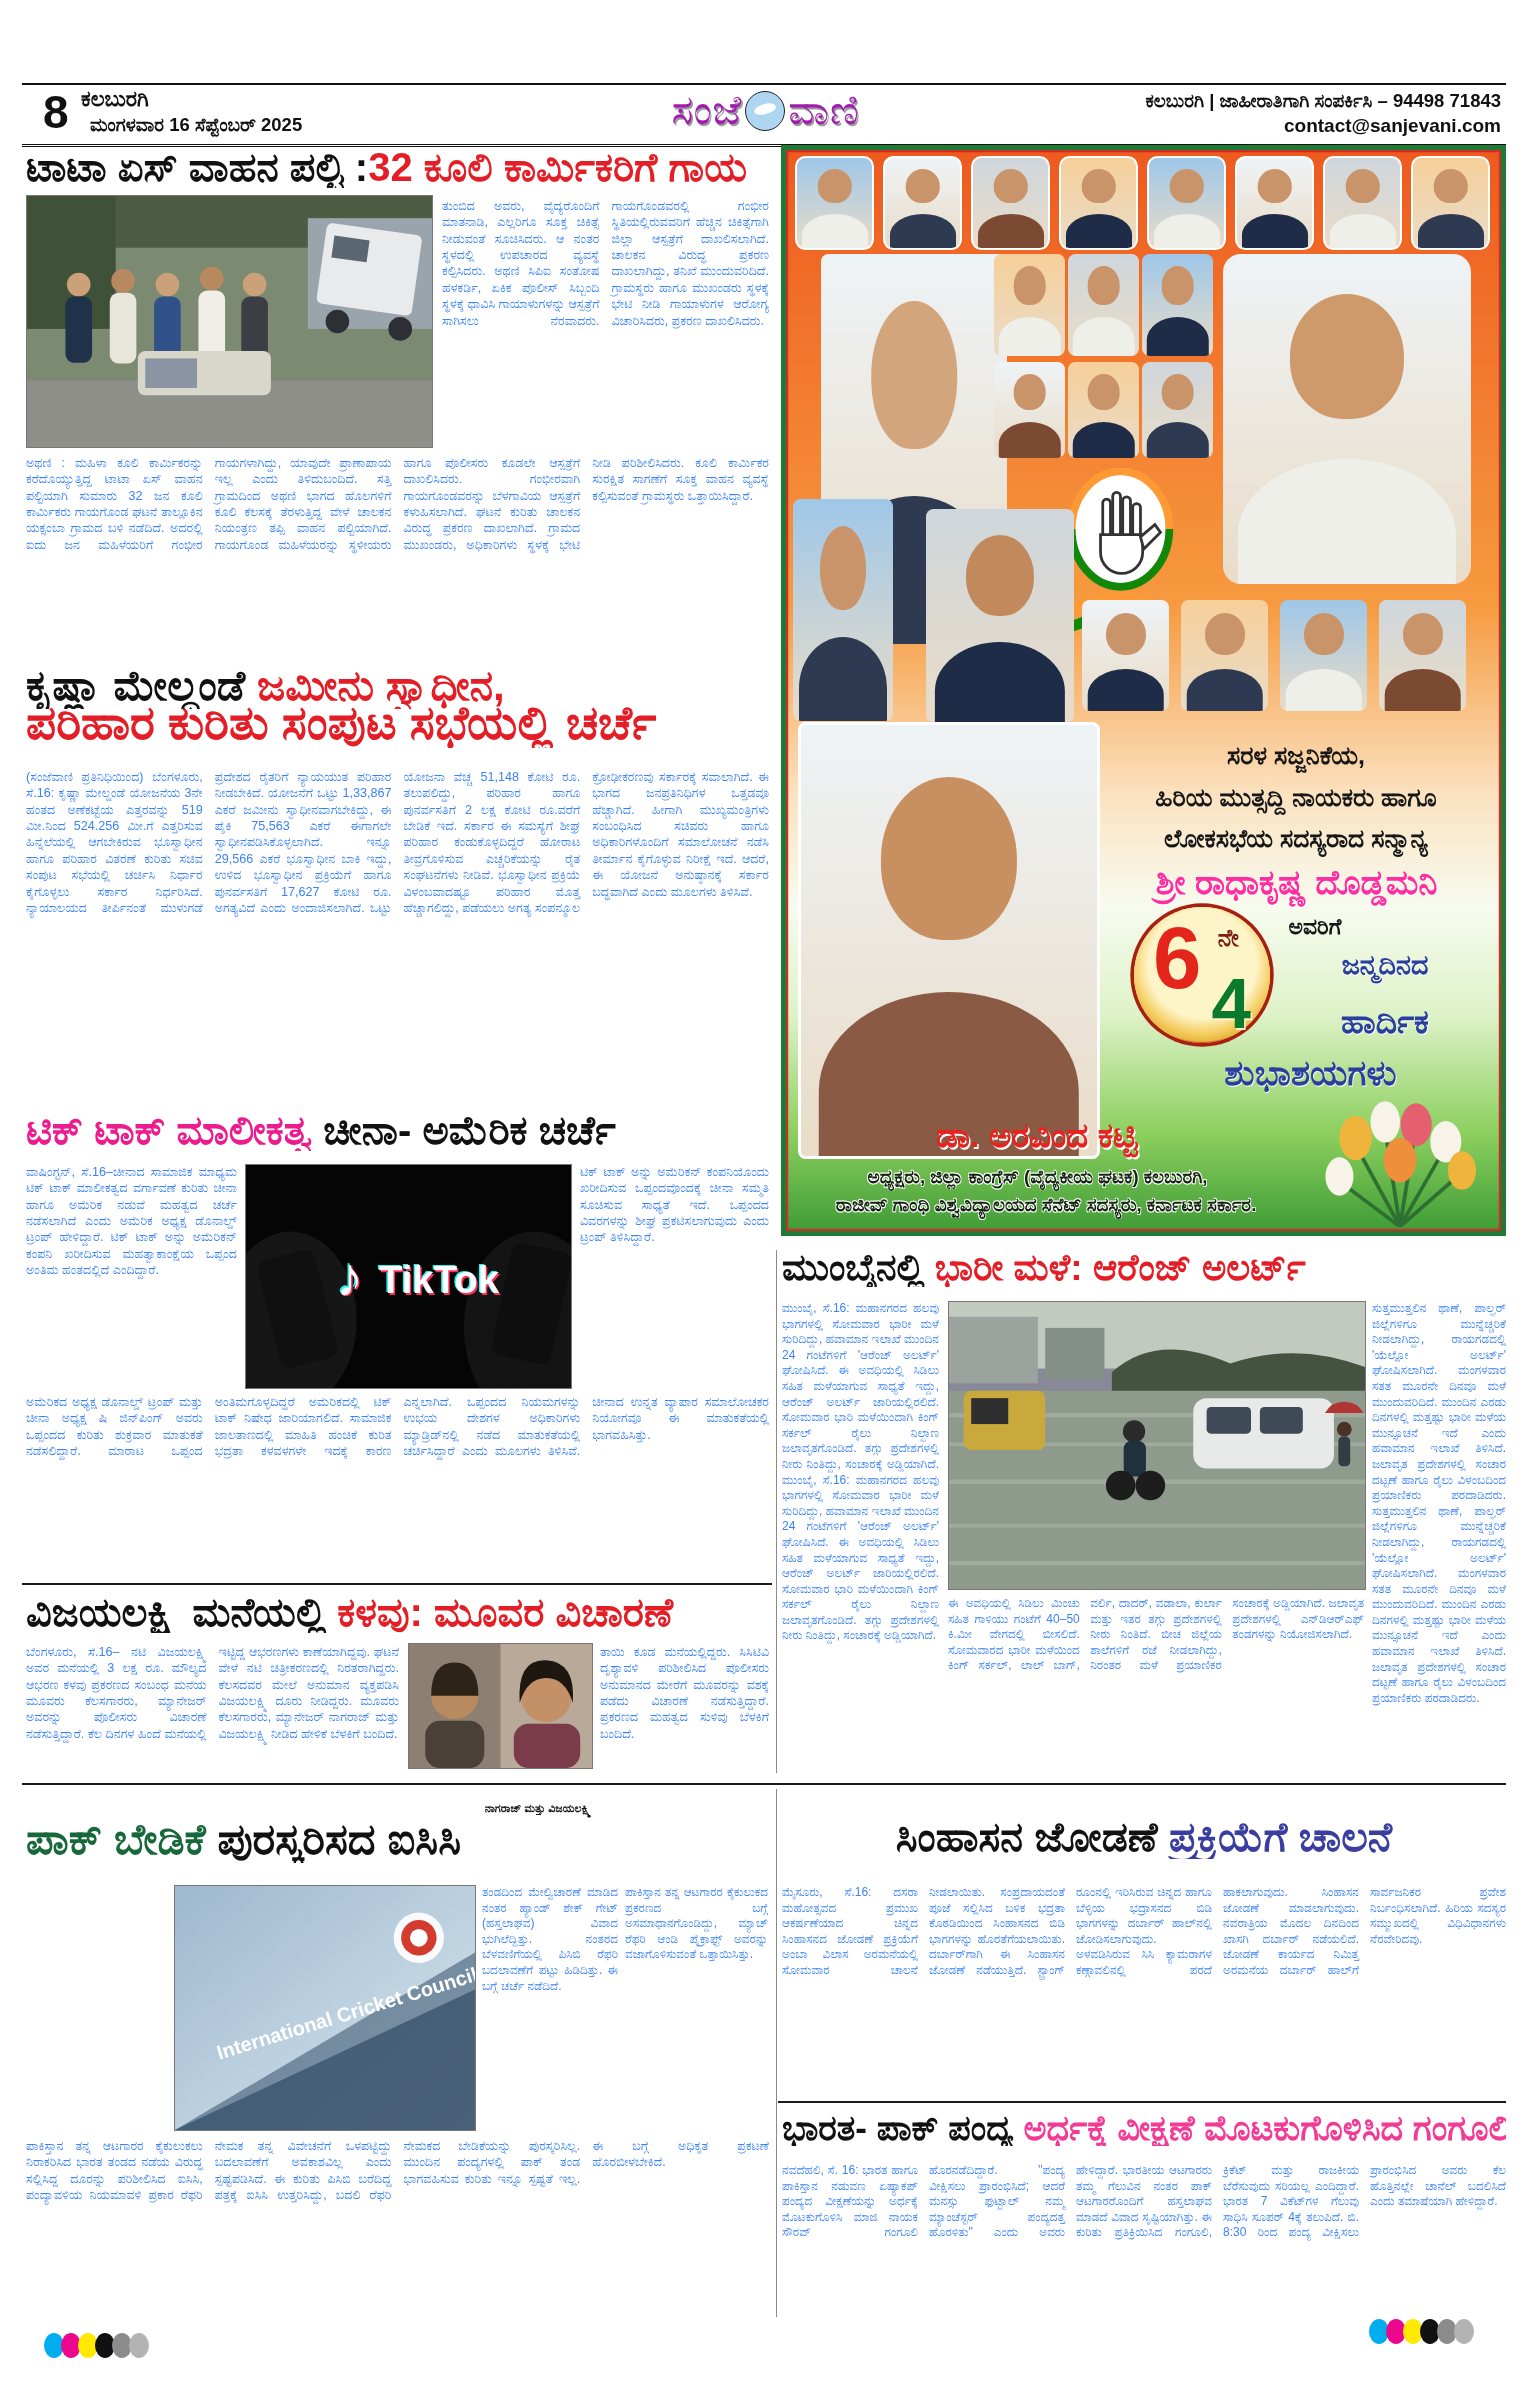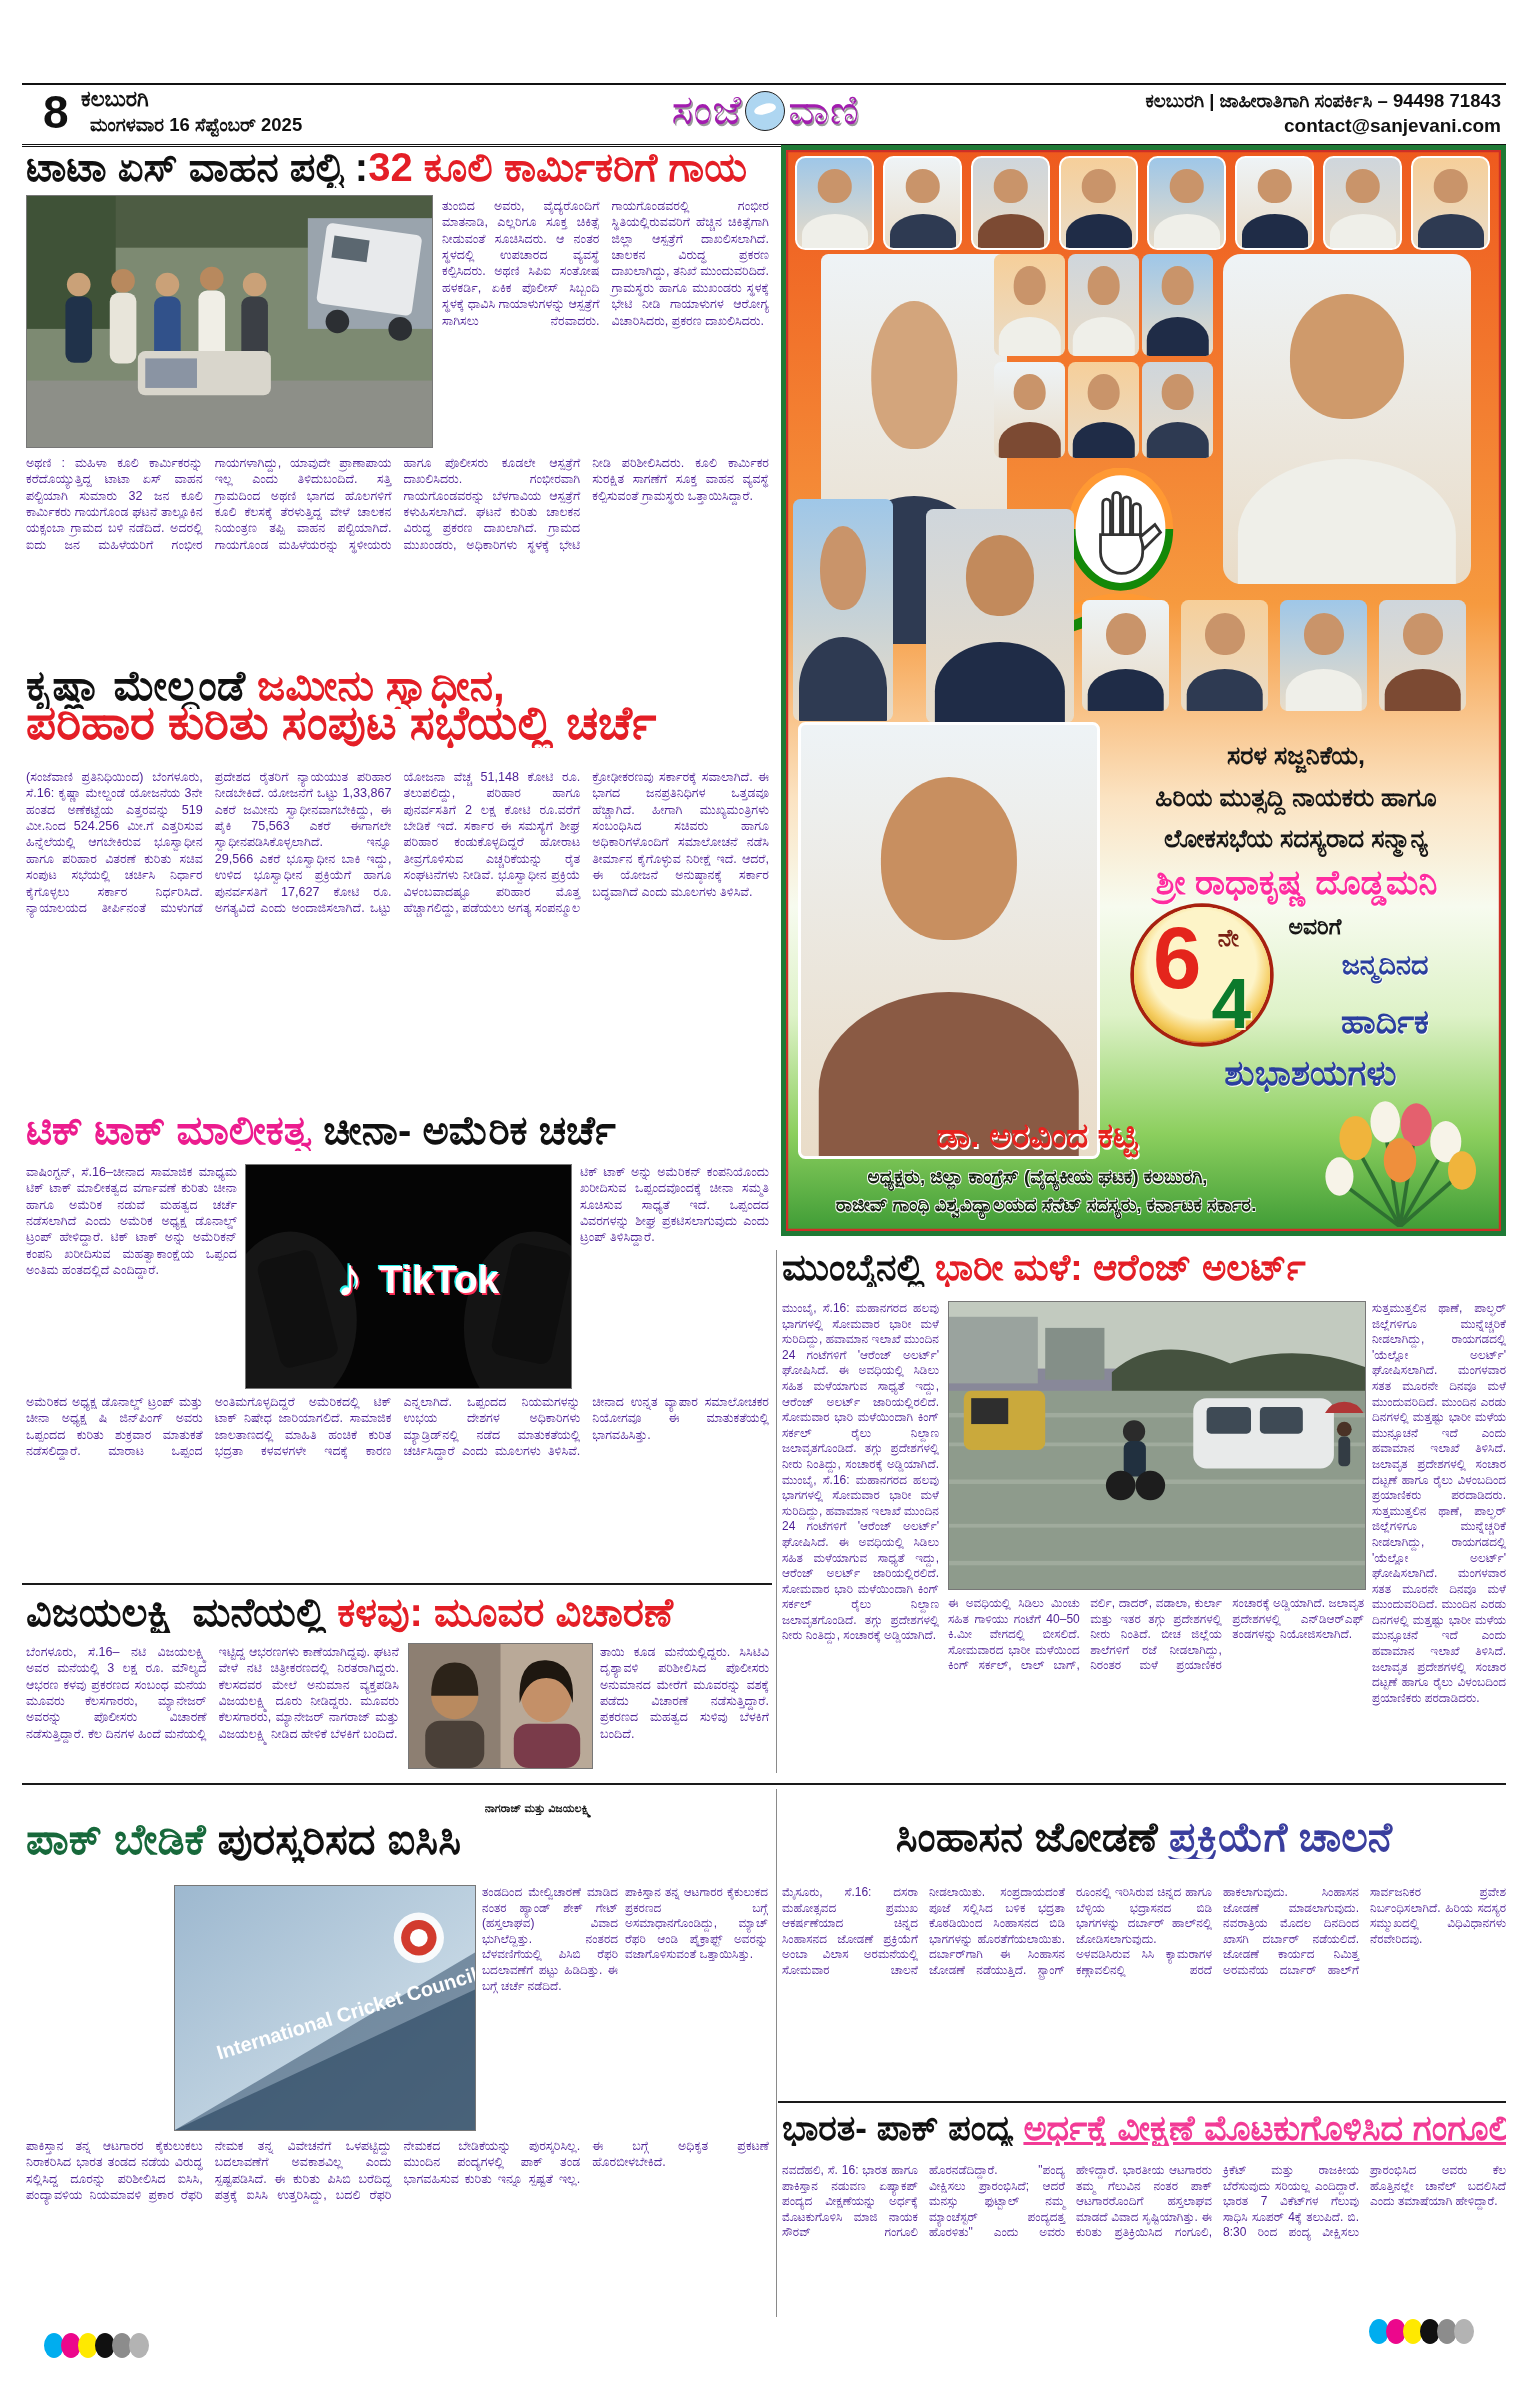--- a/index.html
+++ b/index.html
@@ -13,23 +13,23 @@
   .dateline{left:90px;top:114px;font-size:18.5px;font-weight:700;}
   .masthead{left:651px;top:87px;width:229px;text-align:center;font-size:41px;font-weight:400;letter-spacing:0.7px;color:#a21caf;text-shadow:1.5px 1.5px 0 #9a9a9a, -0.7px -0.7px 0 #fff;white-space:nowrap;display:flex;align-items:center;justify-content:center;gap:3px;}
   .masthead-circle{display:inline-block;width:38px;height:38px;border-radius:50%;background:var(--masthead-circle,#aed6f1);border:1.5px solid #222;position:relative;}
   .masthead-circle::after{content:"";position:absolute;left:7.4px;top:12px;width:22px;height:10.4px;background:#fff;border-radius:50% 60% 40% 60%;transform:rotate(-18deg);}
   .contact1{left:1057px;top:90px;width:444px;text-align:right;font-size:18.5px;font-weight:800;}
   .contact2{left:1057px;top:115px;width:444px;text-align:right;font-size:19px;font-weight:600;}
   
   .hl{font-weight:800;line-height:1.06;letter-spacing:0;overflow:hidden;white-space:nowrap;}
   .red{color:var(--headline-red,#e41e26);} .pink{color:var(--headline-pink,#ec1c8e);}
   .green{color:var(--headline-green,#17693b);} .blue{color:var(--headline-blue,#3a3e9e);}
-  .magenta{color:var(--headline-magenta,#f23b96);text-decoration:underline;}
-  
-  .body{font-size:12.6px;line-height:1.3;text-align:justify;color:#4c1d95;overflow:hidden;}
+  .magenta{color:var(--headline-magenta,#f23b96);}
+  
+  .body{font-size:12.6px;line-height:1.3;text-align:justify;color:#3b82f6;overflow:hidden;}
   .small{font-size:12px;}
   .cols2{columns:2;column-gap:12px;} .cols3{columns:3;column-gap:10.4px;}
   .cols4{columns:4;column-gap:12px;} .cols5{columns:5;column-gap:11px;}
   .rule{background:#1a1a1a;}
   .vrule{background:#8a8a8a;width:0.7px;}
   .caption{font-size:11px;font-weight:700;text-align:right;margin-top:32px;}
   
   .photo{overflow:hidden;background:#889;border:0.7px solid #777;}
   .photo svg{display:block;width:100%;height:100%;}
   

